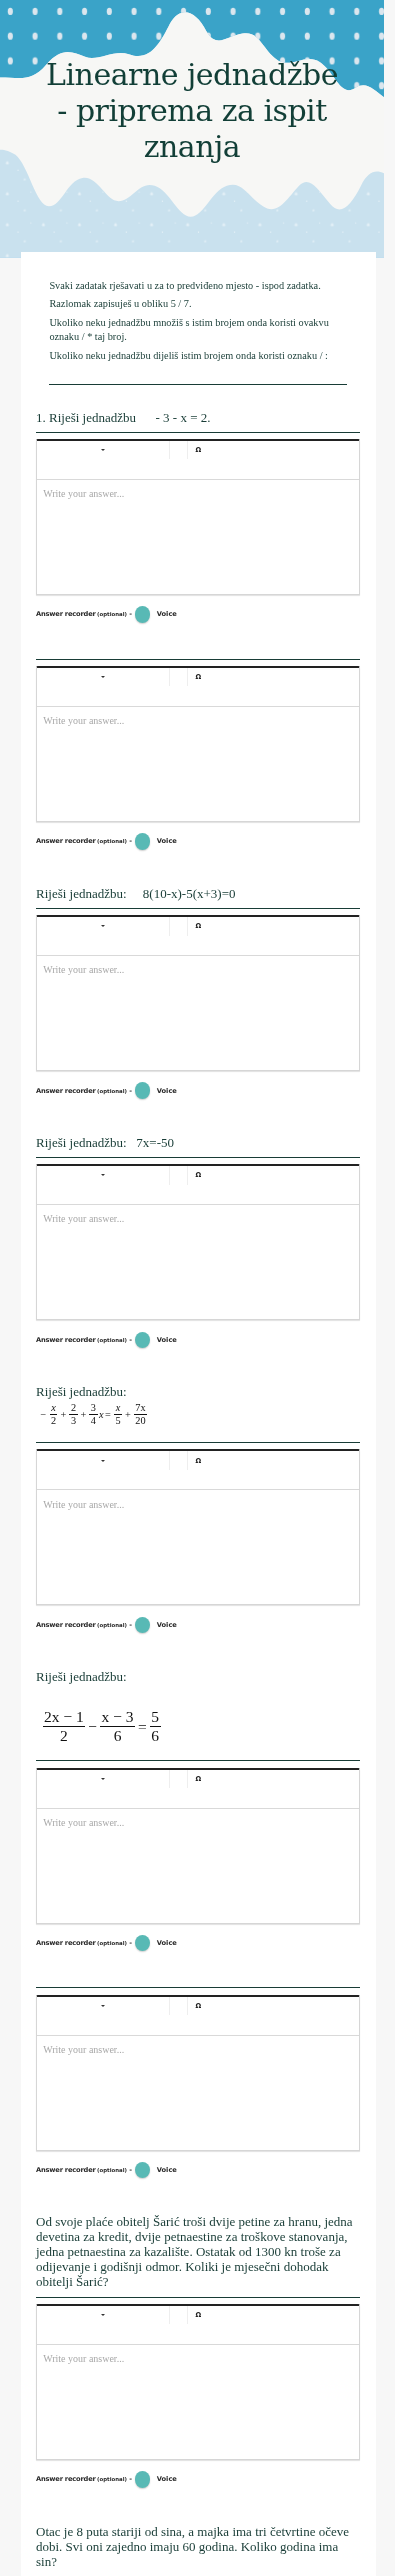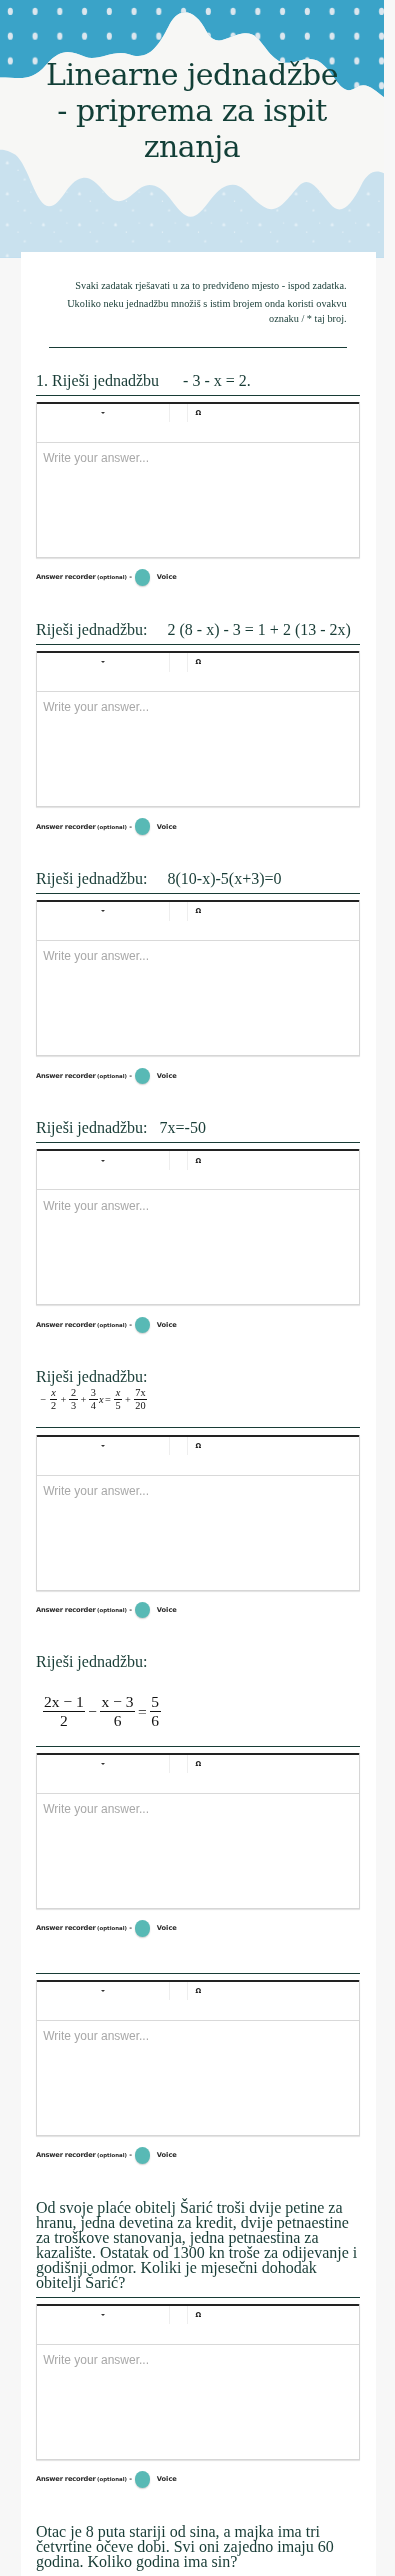--- a/index.html
+++ b/index.html
@@ -34,34 +34,33 @@
     background: #ffffff;
     padding: 15.5px 15.5px 41px 15.5px;
   }
 
   .intro {
     padding: 11.3px 13.4px 0 13.4px;
     font-family: "Liberation Serif", serif;
     font-size: 10.3px;
     line-height: 14.4px;
     color: #183c36;
-    text-align: right;
   }
   .intro p { margin-bottom: 4.1px; }
   .intro-rule {
     margin: 20.6px 13.4px 0 13.4px;
     border: 0;
     border-top: 0.5px solid #183c36;
   }
 
   .question { margin-top: 36px; }
   .question.first { margin-top: 25px; }
   .q-title {
     font-family: "Liberation Serif", serif;
-    font-size: 16px;
+    font-size: 13px;
     line-height: 15px;
     color: #183c36;
     white-space: pre-wrap;
   }
   .q-math {
     font-family: "Liberation Serif", serif;
     color: #111;
     margin-top: 3.1px;
     display: flex;
     align-items: center;
@@ -113,22 +112,22 @@
     font-size: 6.7px; font-weight: bold; color: #222;
     cursor: pointer;
   }
   .answer {
     display: block;
     width: 100%;
     height: 114px;
     border: 0;
     resize: none;
     padding: 8.2px 6.2px;
-    font-family: Liberation Sans, sans-serif;
-    font-size: 12px;
+    font-family: Liberation Serif, serif;
+    font-size: 10px;
     color: #333;
     outline: none;
   }
   .answer::placeholder { color: #a8a8a8; }
 
   .recorder {
     margin-top: 11.3px;
     display: flex;
     align-items: center;
     font-family: "DejaVu Sans", sans-serif;
@@ -176,21 +175,23 @@
     <path d="M0 150 C40 150 60 160 90 125 C120 90 140 100 165 110 C190 120 220 95 250 105 C290 120 310 85 330 45 C350 10 380 20 400 60 C420 95 440 70 470 65 C500 60 505 85 530 110 C560 140 590 100 620 120 C650 140 660 190 690 170 C720 150 740 200 768 195 V350 C740 330 720 320 700 360 C680 400 660 420 640 395 C615 365 600 340 580 360 C560 380 540 420 510 400 C480 380 470 350 440 360 C410 370 395 420 370 420 C345 420 330 370 300 360 C270 350 255 390 230 390 C205 390 190 340 160 345 C130 350 120 400 95 400 C70 400 55 320 30 300 C15 290 5 290 0 290 Z" fill="#f7f7f5"></path>
     <line x1="0" y1="500" x2="768" y2="500" stroke="#c9e1ee"></line>
   </svg>
   <h1 class="page-title">Linearne jednadžbe - priprema za ispit znanja</h1>
 </div>
 
 <div class="card">
 
   <div class="intro">
     <p>Svaki zadatak rješavati u za to predviđeno mjesto - ispod zadatka.</p>
+    <p>Razlomak zapisuješ u obliku 5 / 7.</p>
     <p>Ukoliko neku jednadžbu množiš s istim brojem  onda koristi ovakvu oznaku / * taj broj.</p>
+    <p>Ukoliko neku jednadžbu dijeliš istim brojem onda koristi oznaku / :</p>
   </div>
   <hr class="intro-rule">
 
   <div class="question first">
     <div class="q-title">1. Riješi jednadžbu      - 3 - x = 2.</div>
     <hr class="q-rule">
     <div class="editor">
       <div class="toolbar">
         <div class="tb-select">
             <span class="caret"></span>
@@ -205,21 +206,20 @@
     <div class="recorder">
       <span class="rec-label">Answer recorder</span>
       <span class="rec-opt">(optional)</span>
       <span class="rec-dash">-</span>
       <span class="rec-btn"></span>
       <span class="rec-voice">Voice</span>
     </div>
   </div>
 
   <div class="question">
-    <div class="q-title">Riješi jednadžbu:     2 (8 - x) - 3 = 1 + 2 (13 - 2x)</div>
     <hr class="q-rule">
     <div class="editor">
       <div class="toolbar">
         <div class="tb-select">
             <span class="caret"></span>
           </div>
         <div class="tb-blank"></div>
         <div class="tb-omega">
             <span>Ω</span>
           </div>

